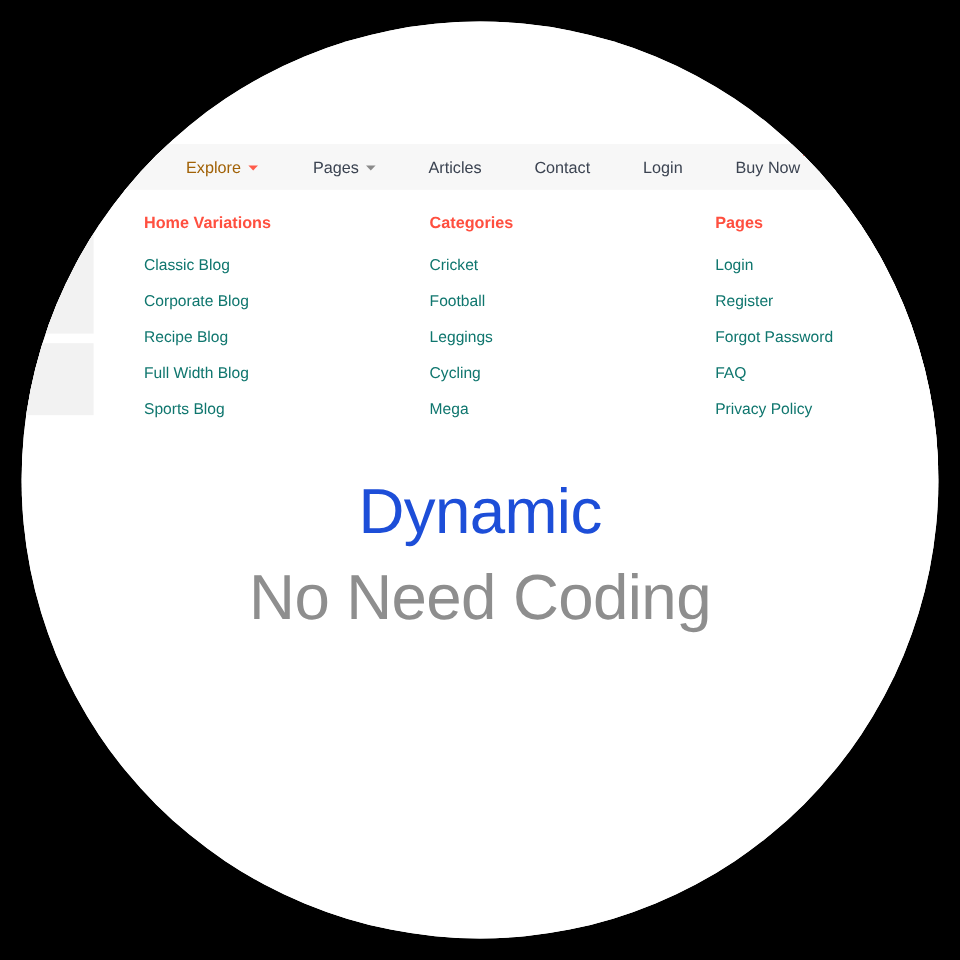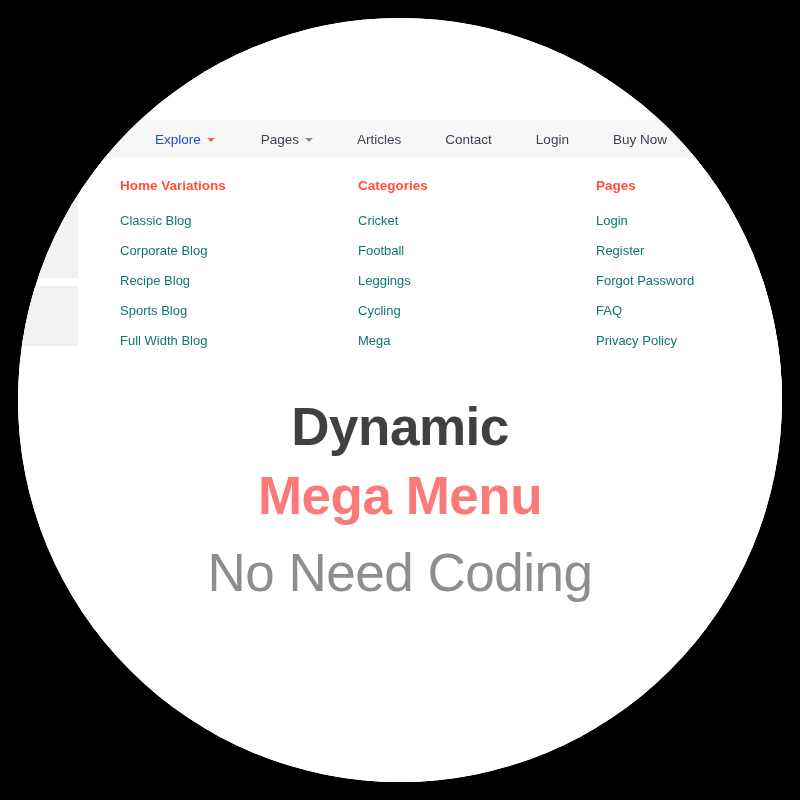--- a/index.html
+++ b/index.html
@@ -76,21 +76,21 @@
     position: relative;
     display: flex;
     align-items: baseline;
     font-size: 13.5px;
     color: #3b4351;
     white-space: nowrap;
     padding: 0 0;
     cursor: pointer;
   }
 
-  .nav-item.active { color: #1d4ed8; }
+  .nav-item.active { color: #a16207; }
 
   .nav-caret {
     display: inline-block;
     width: 0;
     height: 0;
     margin-left: 6px;
     border-left: 4px solid transparent;
     border-right: 4px solid transparent;
     border-top: 4px solid #8a8a8a;
     position: relative;
@@ -159,23 +159,23 @@
   #hero {
     position: absolute;
     left: 0;
     top: 395px;
     width: 800px;
     text-align: center;
   }
 
   #hero-line-1 {
     font-size: 53px;
-    color: #404040;
+    color: #1d4ed8;
     line-height: 64px;
-    font-weight: bold;
+    font-weight: normal;
     letter-spacing: -0.5px;
   }
 
   #hero-line-2 {
     font-size: 53px;
     color: #fa7a7a;
     line-height: 74px;
     font-weight: bold;
     letter-spacing: -0.5px;
   }
@@ -227,22 +227,22 @@
         <span class="nav-caret"></span>
       </div>
 
       <div id="mega-menu">
 
         <div class="mega-col" id="mega-col-0">
           <div class="mega-heading">Home Variations</div>
           <a class="mega-link">Classic Blog</a>
           <a class="mega-link">Corporate Blog</a>
           <a class="mega-link">Recipe Blog</a>
+          <a class="mega-link">Full Width Blog</a>
           <a class="mega-link">Sports Blog</a>
-          <a class="mega-link">Full Width Blog</a>
         </div>
 
         <div class="mega-col" id="mega-col-1">
           <div class="mega-heading">Categories</div>
           <a class="mega-link">Cricket</a>
           <a class="mega-link">Football</a>
           <a class="mega-link">Leggings</a>
           <a class="mega-link">Cycling</a>
           <a class="mega-link">Mega</a>
         </div>
@@ -253,19 +253,18 @@
           <a class="mega-link">Register</a>
           <a class="mega-link">Forgot Password</a>
           <a class="mega-link">FAQ</a>
           <a class="mega-link">Privacy Policy</a>
         </div>
 
       </div>
 
       <div id="hero">
         <div id="hero-line-1">Dynamic</div>
-        <div id="hero-line-2">Mega Menu</div>
         <div id="hero-line-3">No Need Coding</div>
       </div>
 
     </div>
   </div>
 </div>
 
 </body></html>

